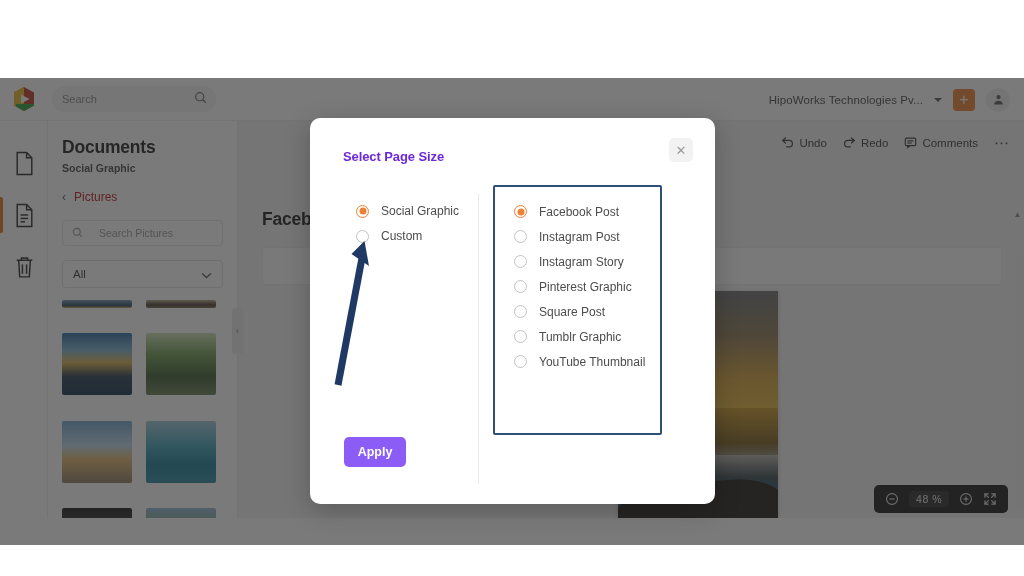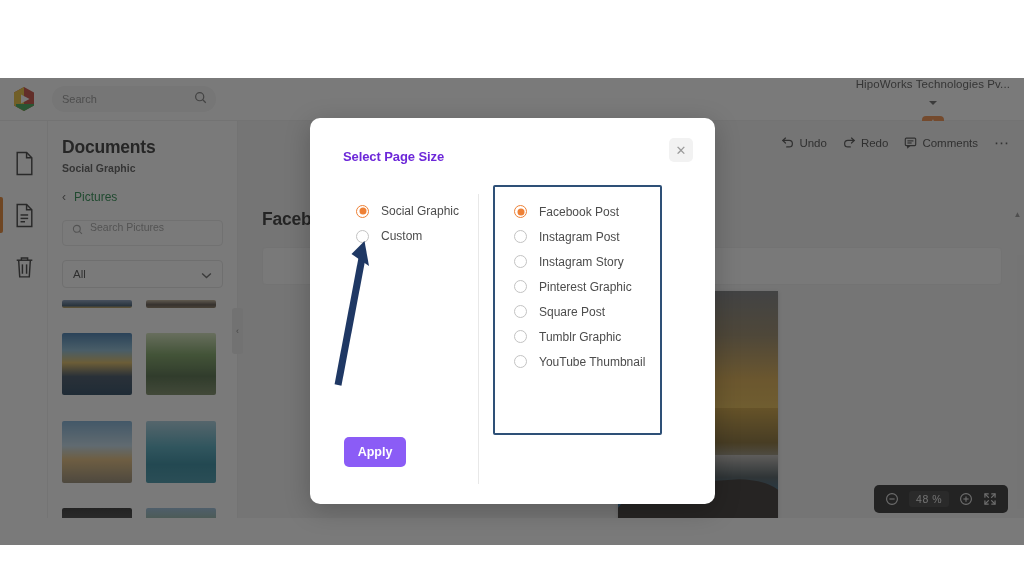--- a/index.html
+++ b/index.html
@@ -33,21 +33,21 @@
     width: 164px; height: 26px; border-radius: 13px;
     background: #f3f3f3;
     display: flex; align-items: center; padding: 0 10px;
     margin-left: 4px;
   }
   .search-pill .ph { font-size: 11px; color: #8b8b8b; }
   .search-pill .mag { position: absolute; right: 9px; top: 50%; transform: translateY(-50%); }
 
   .topbar-right {
     position: absolute; right: 14px; top: 0; height: 43px;
-    display: flex; align-items: center; gap: 11px; flex-direction: column;
+    display: flex; align-items: center; gap: 11px;
   }
   .org-name { font-size: 11.5px; color: #4a4a4a; letter-spacing: .1px; }
   .caret { width: 0; height: 0; border-left: 4px solid transparent; border-right: 4px solid transparent; border-top: 4.5px solid #5a5a5a; }
   .plus-btn {
     width: 22px; height: 22px; border-radius: 4px; background: #ee8136;
     display: flex; align-items: center; justify-content: center;
     color: #fff; font-size: 16px; line-height: 1; font-weight: 300;
   }
   .avatar-btn {
     width: 24px; height: 24px; border-radius: 50%; background: #f0f0f0;
@@ -72,26 +72,26 @@
   
   .docs-panel {
     position: absolute; left: 48px; top: 43px; width: 190px; height: 424px;
     background: #ffffff; border-right: 1px solid #ececec;
     padding: 16px 0 0 0;
   }
   .docs-title { font-size: 17.5px; font-weight: 700; color: #222; padding: 0 14px; letter-spacing: -.2px; }
   .docs-sub { font-size: 10.5px; color: #4a4a4a; padding: 4px 14px 0; font-weight: 600; }
   .back-row { display: flex; align-items: center; gap: 8px; padding: 16px 14px 0; }
   .back-row .chev { font-size: 12px; color: #555; }
-  .back-row .lbl { font-size: 12px; color: #15803d; }
+  .back-row .lbl { font-size: 12px; color: #b91c1c; }
 
   .pic-search {
     margin: 16px 14px 0; height: 26px; border-radius: 4px;
     border: 1px solid #e6e6e6; background: #fff;
-    display: flex; gap: 7px; padding: 0 9px;
+    display: flex; align-items: center; gap: 16px; padding: 0 9px;
   }
   .pic-search .ph { font-size: 10.5px; color: #9a9a9a; }
 
   .filter-sel {
     margin: 14px 14px 0; height: 28px; border-radius: 4px;
     border: 1px solid #e2e2e2; background: #fff;
     display: flex; align-items: center; justify-content: space-between;
     padding: 0 10px;
   }
   .filter-sel .val { font-size: 11.5px; color: #3a3a3a; }

